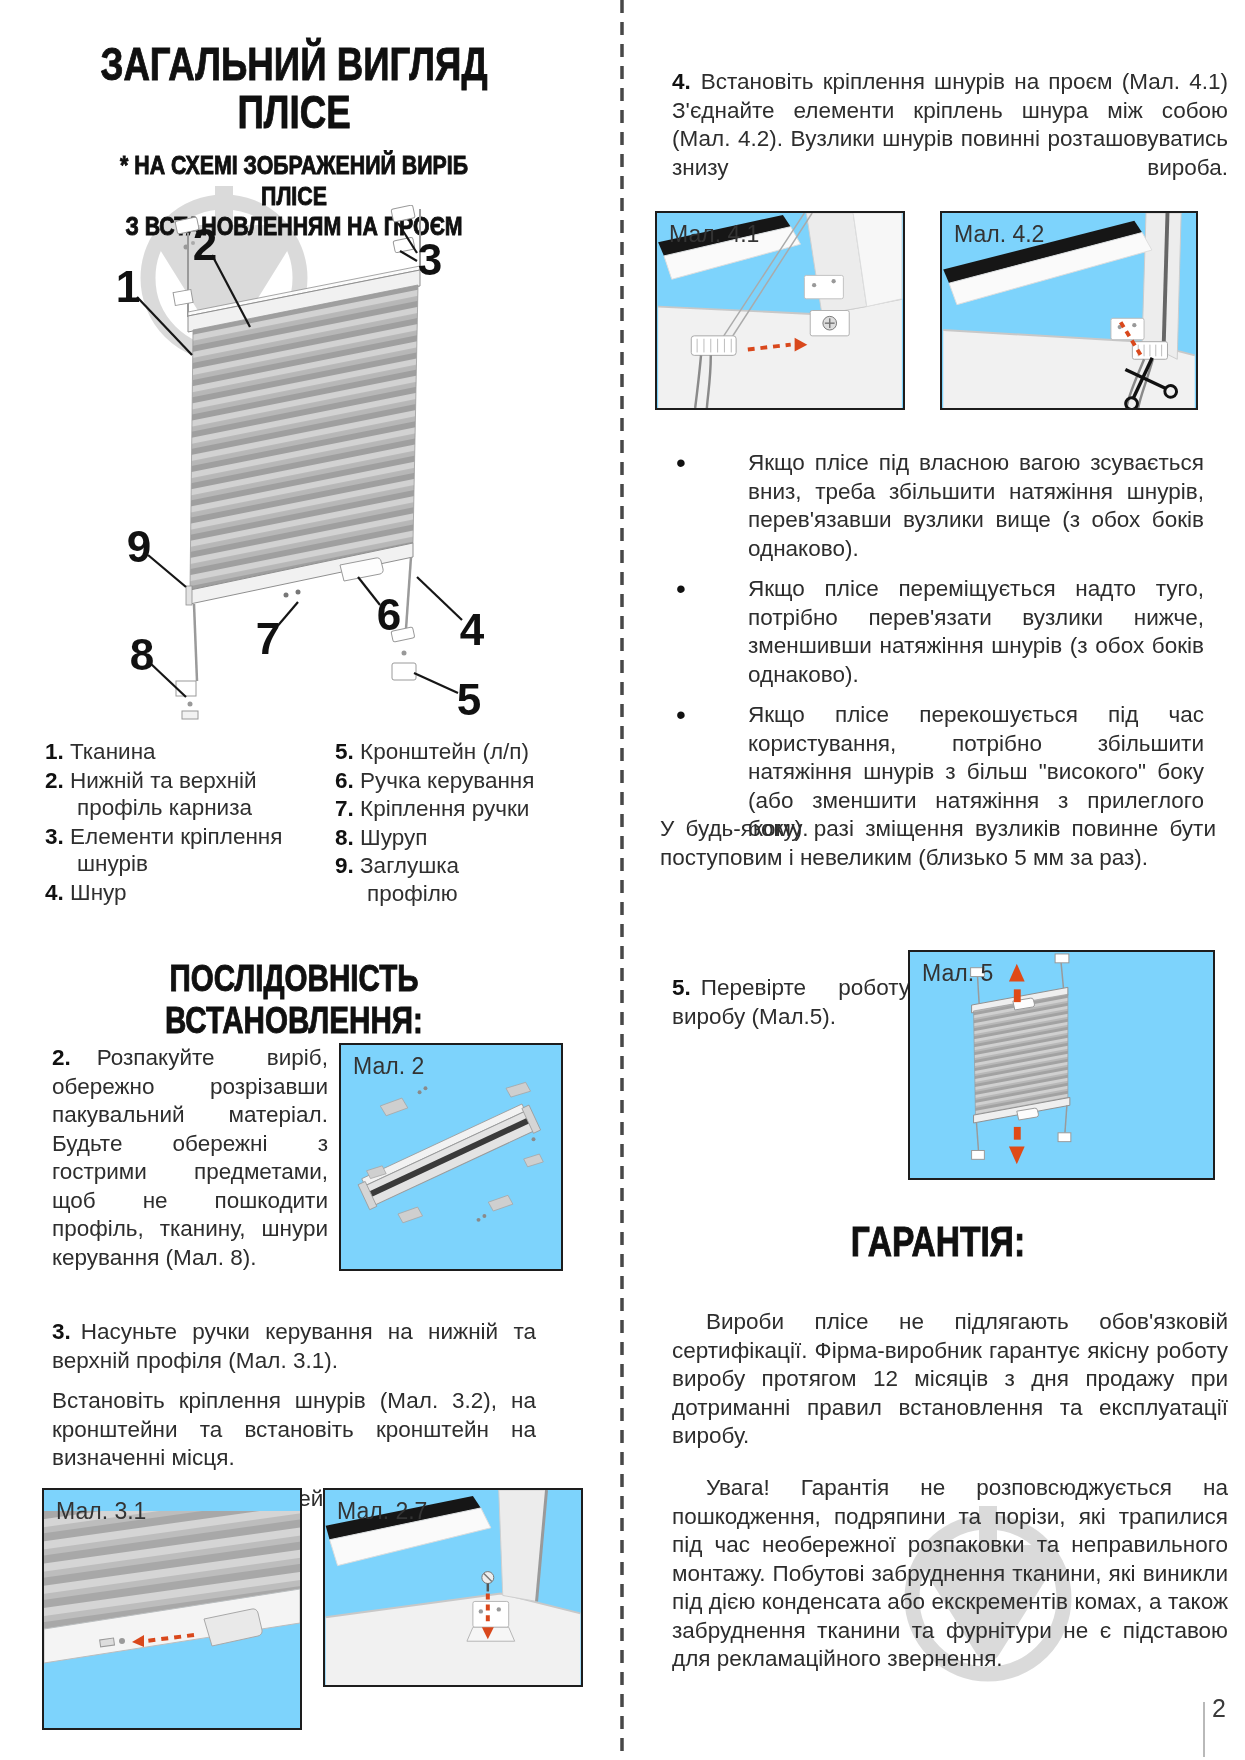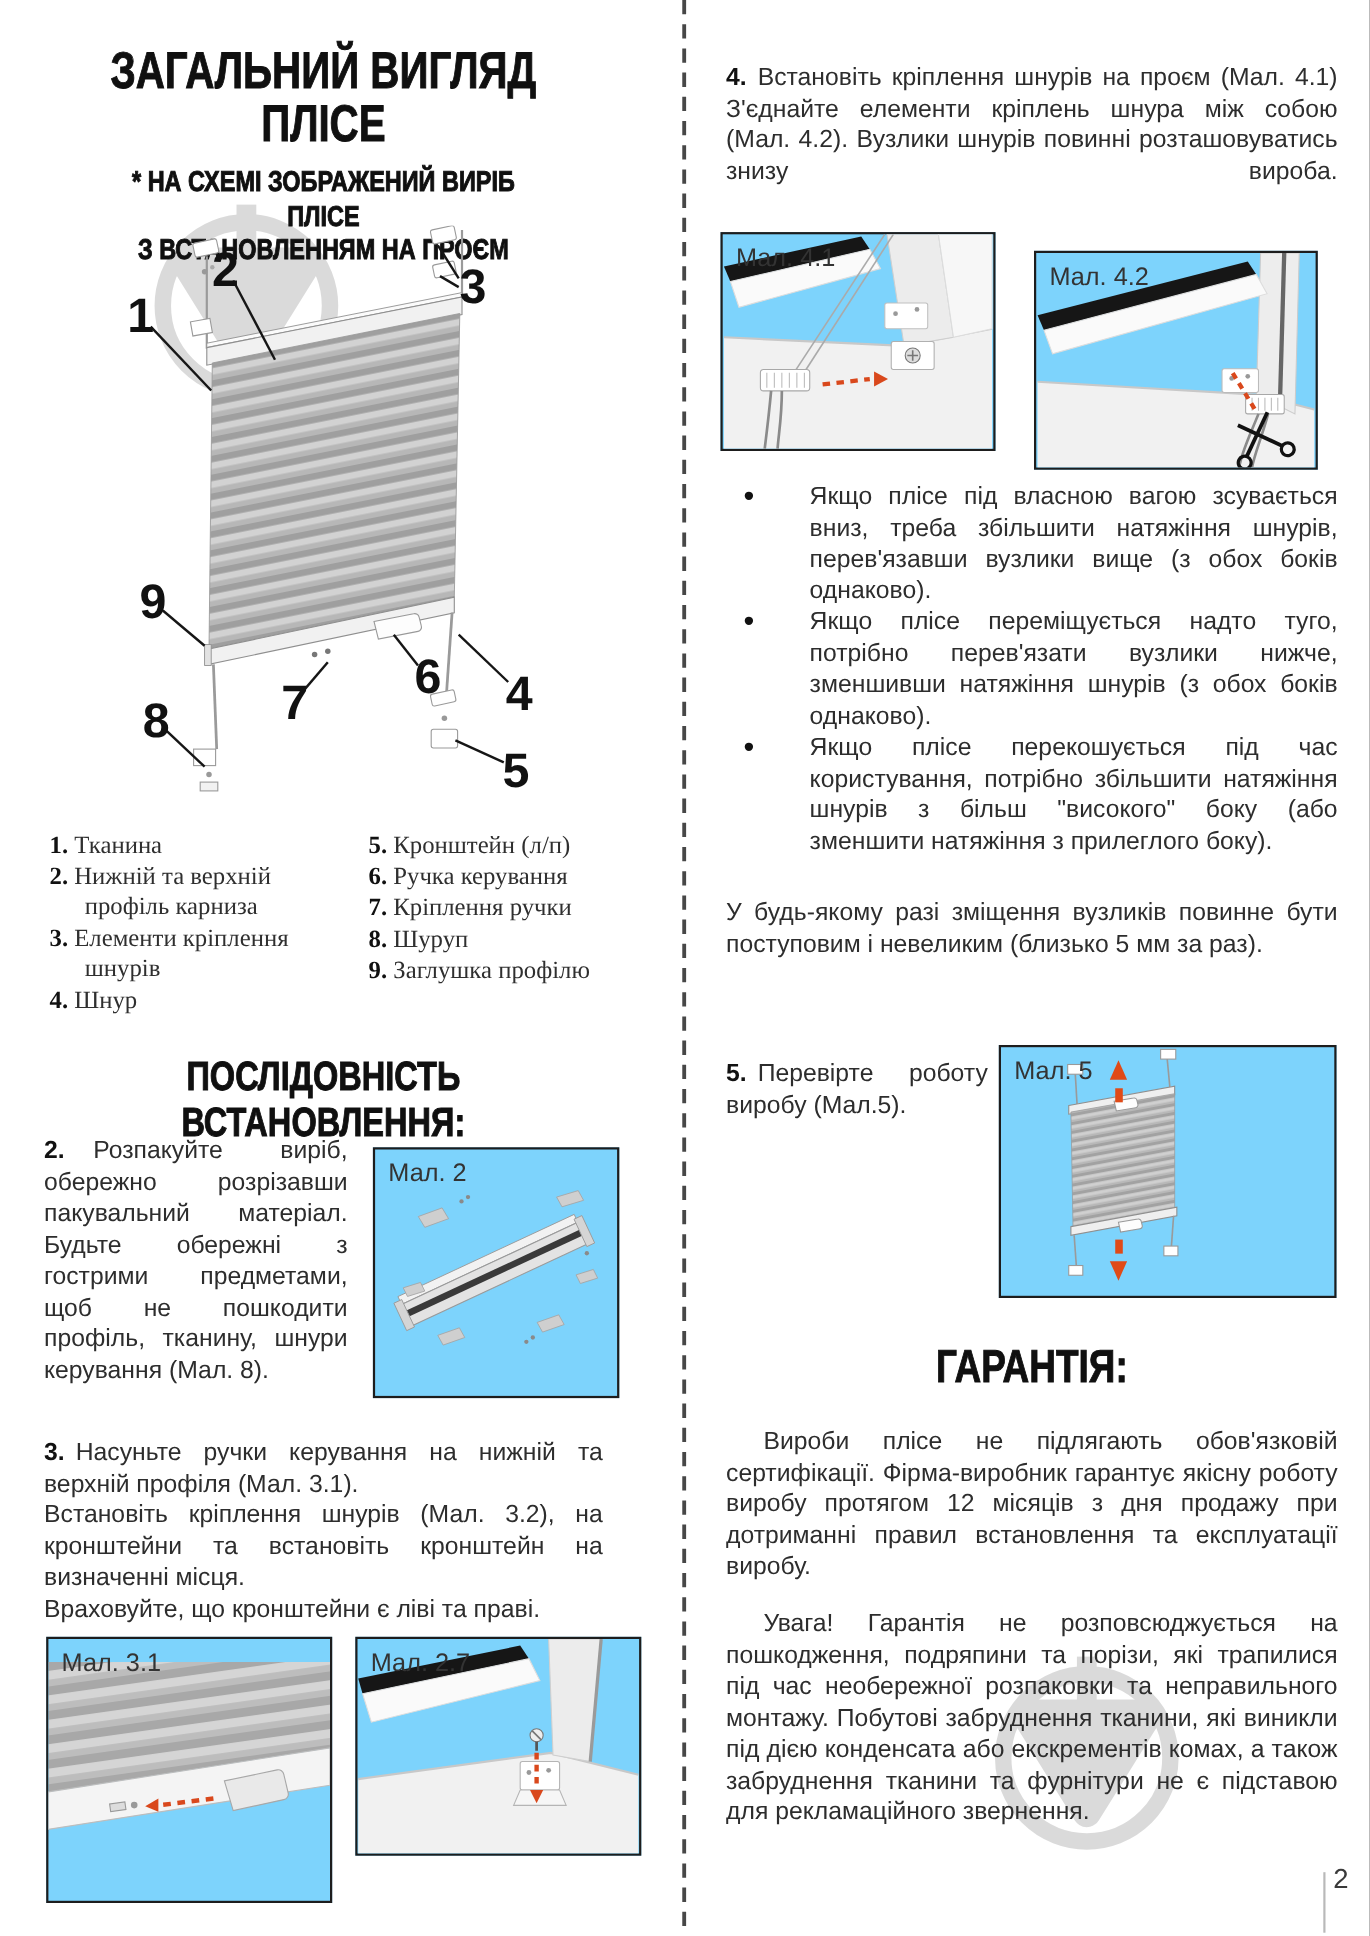--- a/index.html
+++ b/index.html
@@ -6,49 +6,49 @@
   #page{position:relative;width:1245px;height:1760px;background:#ffffff;overflow:hidden;
         font-family:"Liberation Sans",sans-serif;color:#2f2f2f;margin:0 auto;}
   .abs{position:absolute;}
   
   .head{color:#101010;font-weight:700;-webkit-text-stroke:0.9px #101010;text-align:center;}
   #title{left:40px;top:40px;width:508px;font-size:47px;line-height:1.03;transform:scaleX(0.78);}
   #subtitle{left:40px;top:150px;width:508px;font-size:26px;line-height:1.18;transform:scaleX(0.82);}
   #seq-title{left:40px;top:958px;width:508px;font-size:37px;transform:scaleX(0.80);}
   #warranty-title{left:660px;top:1218px;width:556px;font-size:42px;transform:scaleX(0.80);}
   
-  .body{font-size:22.5px;line-height:28.5px;text-align:justify;color:#2d2d2d;margin:0;}
+  .body{font-size:22.5px;line-height:28.5px;text-align:justify;color:#2d2d2d;margin:12px;}
   .stepnum{font-weight:700;color:#111;margin-right:10px;}
   #step2-text{left:40px;top:1032px;width:276px;}
   #step2-text .stepnum{margin-right:26px;}
   #step3-text{left:40px;top:1306px;width:508px;}
   #step4-text{left:660px;top:56px;width:556px;text-align-last:justify;}
   #bullets{left:660px;top:437px;width:556px;}
   .bullet-item{position:relative;padding-left:76px;margin:0;}
   .bullet-glyph{position:absolute;left:16px;top:-2px;font-size:28px;color:#111;}
   #notes{left:660px;top:815px;width:556px;}
   #notes p{margin:0 0 13px 0;}
   #step5-text{left:660px;top:962px;width:238px;}
   #warranty-p1{left:660px;top:1296px;width:556px;text-indent:34px;}
   #warranty-p2{left:660px;top:1462px;width:556px;text-indent:34px;}
   
   #legend{left:45px;top:738px;width:505px;font-size:22.5px;line-height:27.5px;}
-  .legend-col{position:absolute;top:16px;font-family:Liberation Serif, serif;}
+  .legend-col{position:absolute;top:0;}
   #legend-left{left:0;width:255px;}
   #legend-right{left:290px;width:220px;}
   .li{padding-left:32px;text-indent:-32px;margin-bottom:1px;}
   .li b{color:#111;}
   
   .fig{position:absolute;border:2.5px solid #1d1d1d;background:#7dd3fc;box-sizing:border-box;}
   .fig-label{position:absolute;left:12px;top:8px;font-size:23px;color:#333;z-index:2;}
   #fig2{left:323px;top:1027px;width:224px;height:228px;}
   #fig31{left:42px;top:1488px;width:260px;height:242px;}
   #fig32{left:323px;top:1488px;width:260px;height:199px;}
   #fig41{left:655px;top:211px;width:250px;height:199px;}
-  #fig42{left:940px;top:228px;width:258px;height:199px;}
+  #fig42{left:940px;top:211px;width:258px;height:199px;}
   #fig5{left:908px;top:950px;width:307px;height:230px;}
   .fig svg{position:absolute;left:0;top:0;width:100%;height:100%;}
   
   #diagram{left:40px;top:205px;width:510px;height:515px;}
   #divider{left:618px;top:0;width:8px;height:1760px;}
   .wm{position:absolute;width:200px;height:200px;opacity:0.14;z-index:0;}
   #wm1{left:124px;top:178px;}
   #wm2{left:888px;top:1498px;}
   .z{z-index:1;}
   

